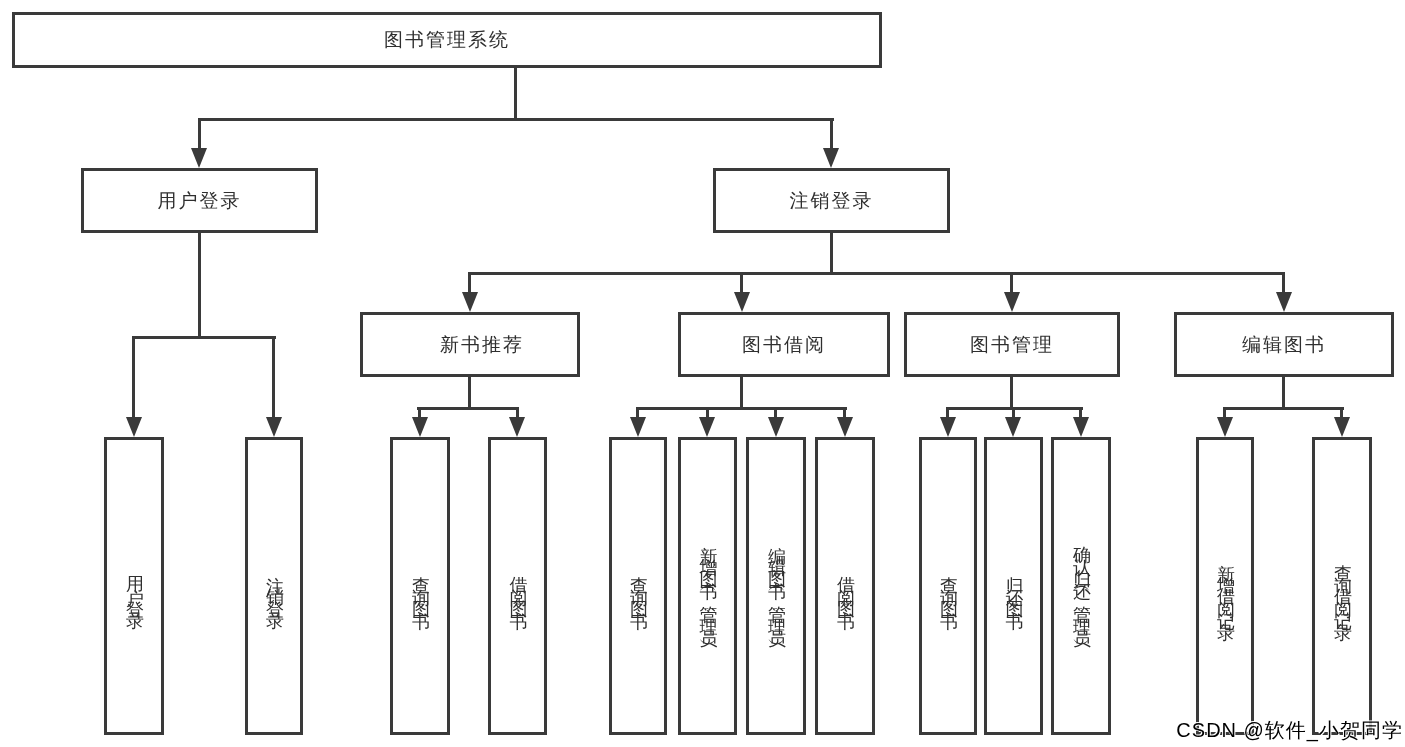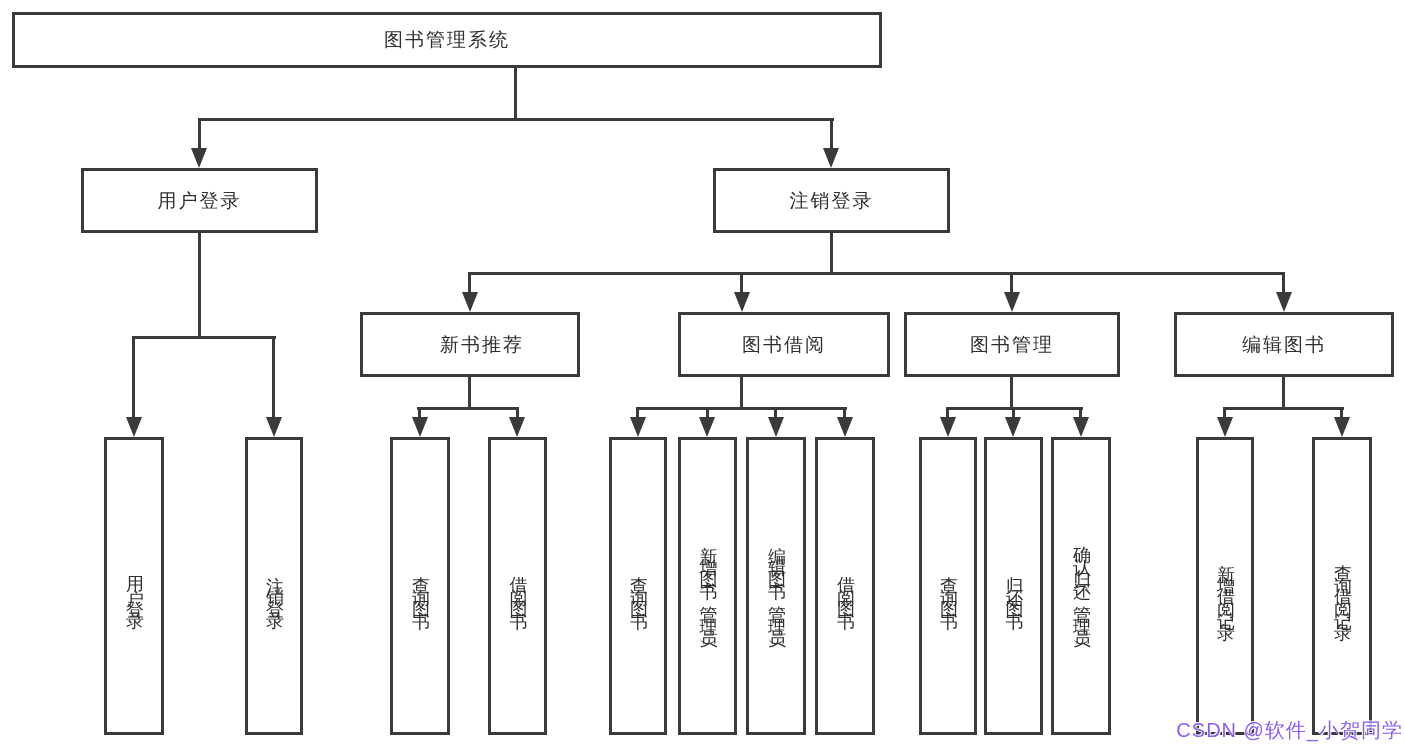--- a/index.html
+++ b/index.html
@@ -17,21 +17,21 @@
     writing-mode:vertical-rl; text-orientation:mixed;
     font-size:18px; letter-spacing:12px; line-height:1.1; white-space:nowrap;
   }
   .line { position:absolute; background:#3a3a3a; }
   .arrow {
     position:absolute; width:0; height:0;
     border-left:8px solid transparent; border-right:8px solid transparent;
     border-top:20px solid #3a3a3a;
   }
   .watermark {
-    position:absolute; right:2px; bottom:3px; font-size:20px; color:#8b5cf6;
+    position:absolute; right:2px; bottom:3px; font-size:20px; color:#000000;
     letter-spacing:1px; text-shadow:1px 1px 0 #ffffff, -1px -1px 0 #ffffff; z-index:5;
     white-space:nowrap;
   }
 </style>
 </head>
 <body>
 
 <div class="canvas">
 
   <div class="box" style="left:12px; top:12px; width:870px; height:56px;">

